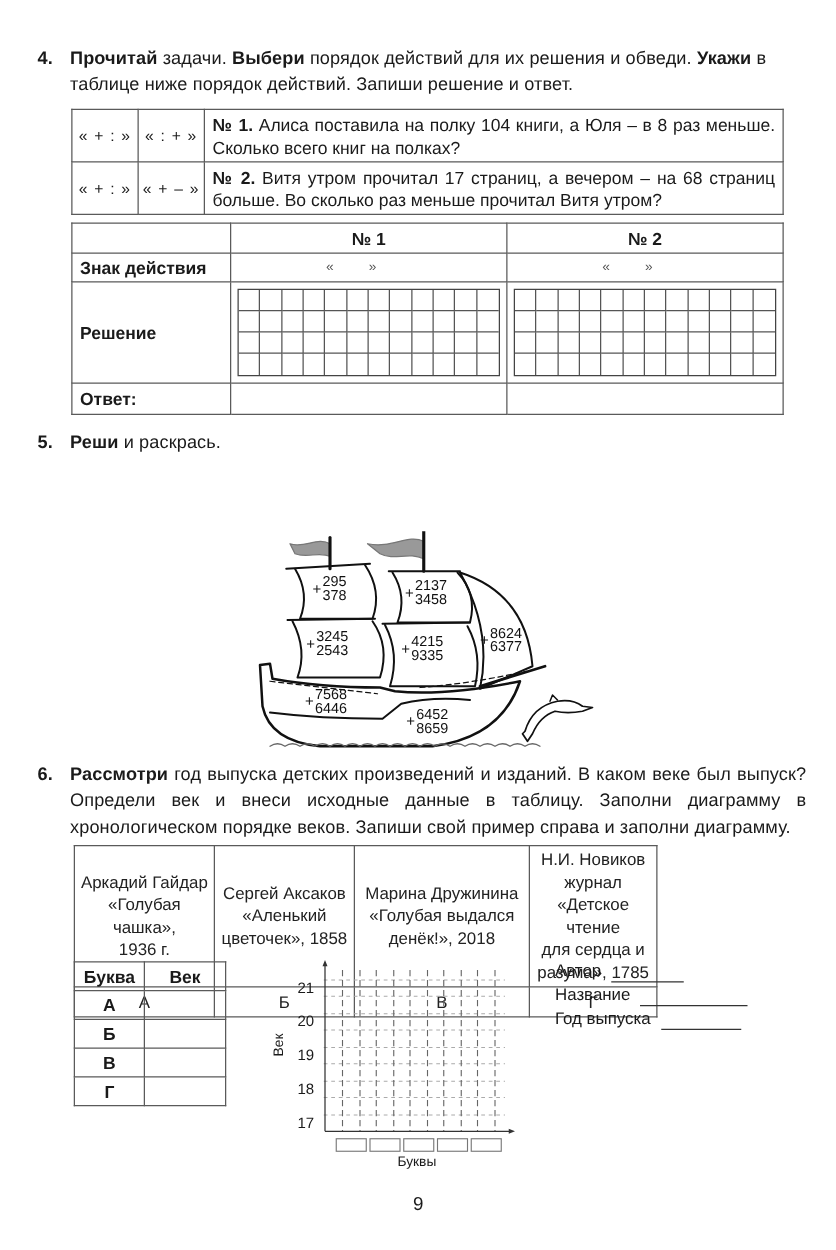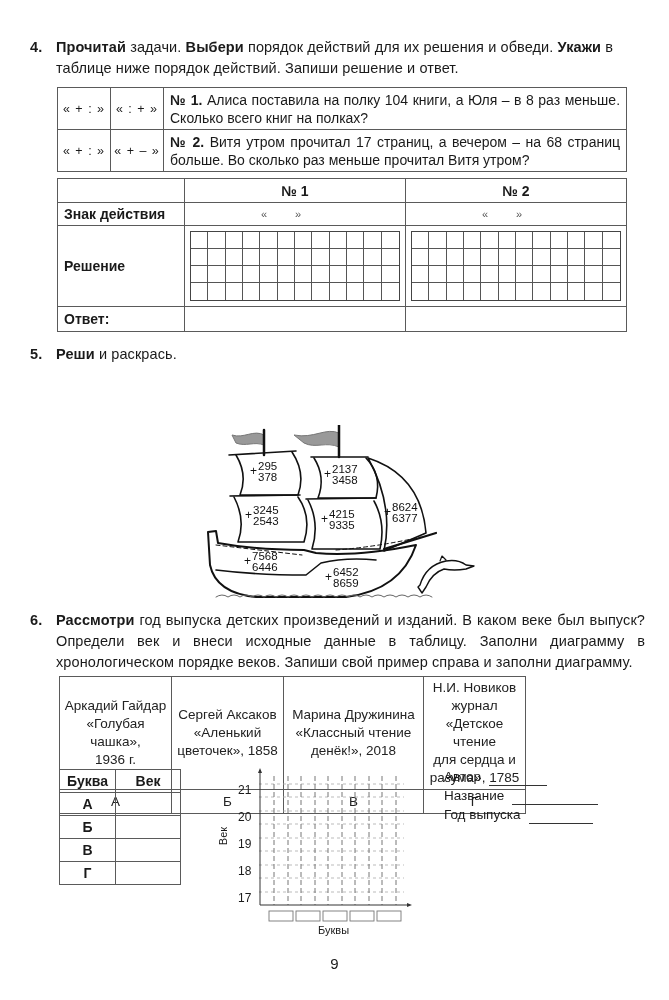--- a/index.html
+++ b/index.html
@@ -307,21 +307,21 @@
           <div>«Голубая чашка»,</div>
           <div>1936 г.</div>
         </td>
     <td style="width:112px;">
           <div>Сергей Аксаков</div>
           <div>«Аленький</div>
           <div>цветочек», 1858</div>
         </td>
     <td style="width:140px;">
           <div>Марина Дружинина</div>
-          <div>«Классный чтение</div>
+          <div>«Голубая выдался</div>
           <div>денёк!», 2018</div>
         </td>
     <td>
           <div>Н.И. Новиков</div>
           <div>журнал «Детское чтение</div>
           <div>для сердца и разума», 1785</div>
         </td>
   </tr>
   <tr class="letters">
     <td>А</td>

